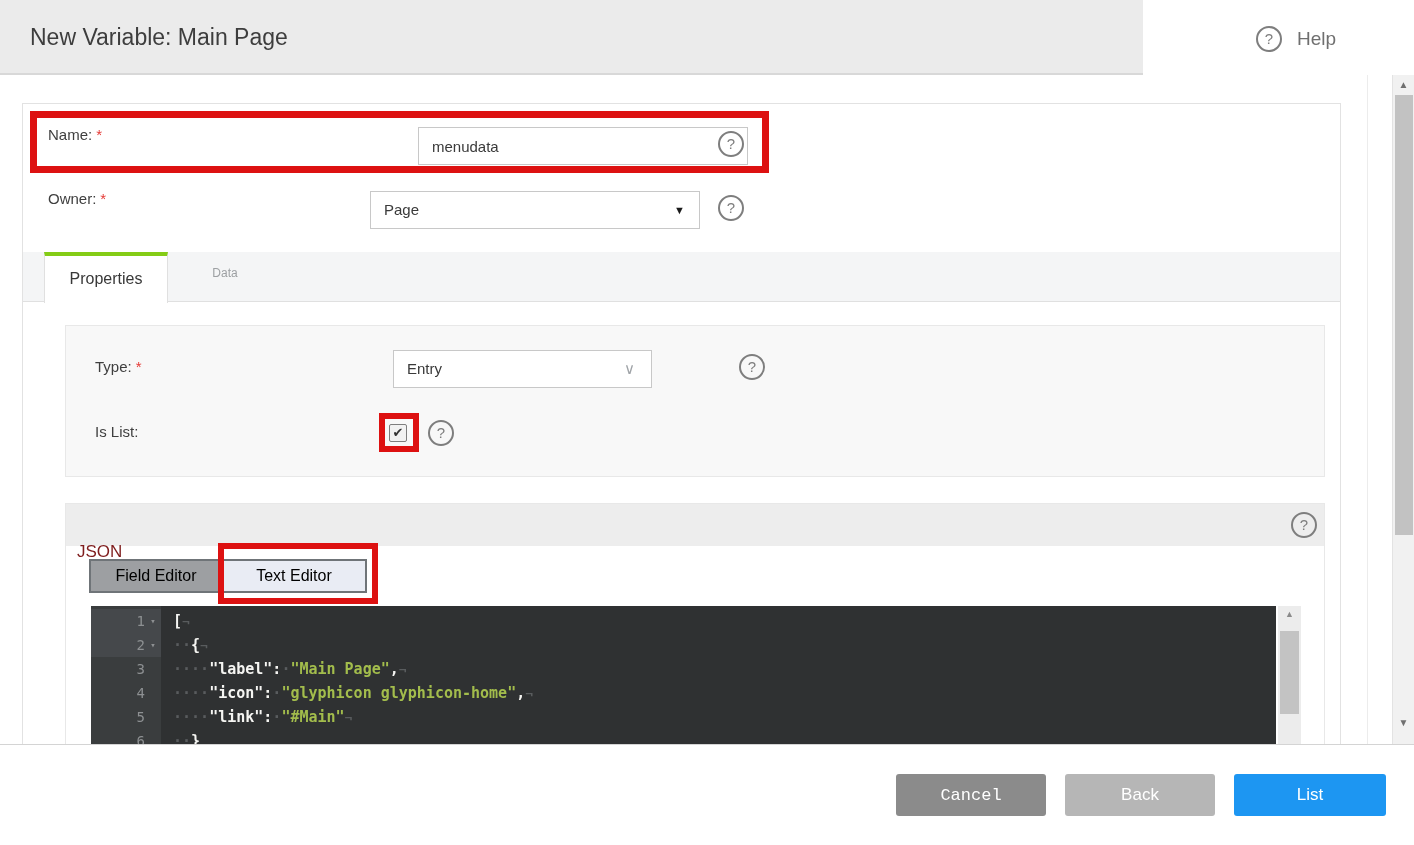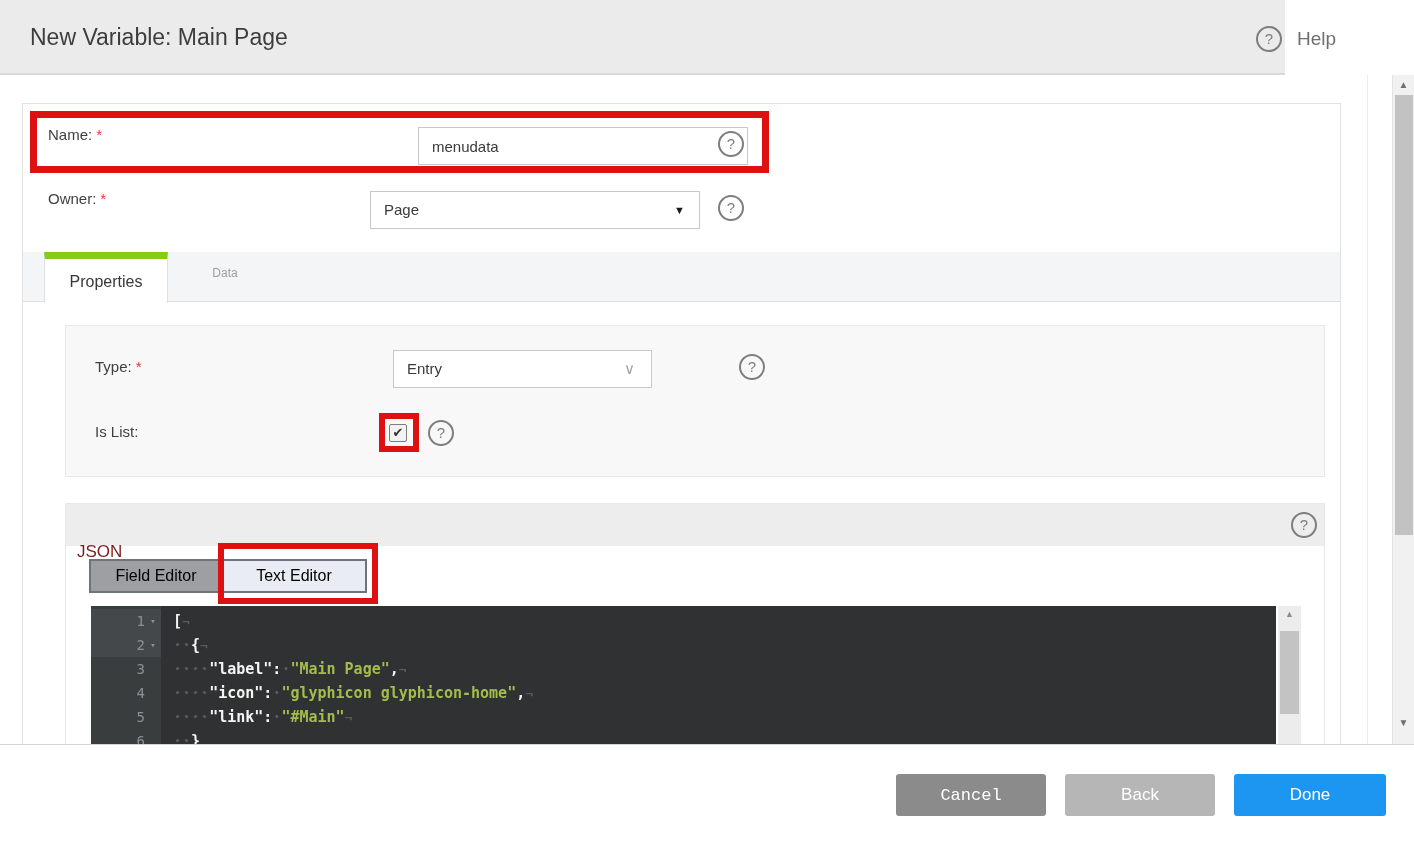--- a/index.html
+++ b/index.html
@@ -1,21 +1,21 @@
 <!DOCTYPE html>
 <html><head>
 <meta charset="utf-8">
 <style>
   * { margin:0; padding:0; box-sizing:border-box; }
   html,body { width:1414px; height:845px; background:#fff; font-family:"Liberation Sans", sans-serif; }
   .page { position:relative; width:1414px; height:845px; overflow:hidden; background:#fff; }
   .abs { position:absolute; }
 
   
-  .header { position:absolute; left:0; top:0; width:1285px; height:75px;
+  .header { position:absolute; left:0; top:0; width:1143px; height:75px;
             background:#ebebeb; border-bottom:2px solid #d8d8d8; }
   .title { position:absolute; left:30px; top:24px; font-size:23px; color:#3d3d3d; }
   .help-wrap { position:absolute; left:1256px; top:26px; width:130px; height:30px; cursor:pointer; }
   .qcircle { display:inline-block; width:26px; height:26px; border:2px solid #7e7e7e; border-radius:50%;
              color:#7e7e7e; font-size:15px; line-height:22px; text-align:center; }
   .help-label { position:absolute; left:41px; top:2px; font-size:19px; color:#6f6f6f; }
 
   
   .scroll-region { position:absolute; left:0; top:75px; width:1414px; height:670px;
                    overflow:hidden; background:#fff; border-bottom:1px solid #d4d4d4; }
@@ -31,21 +31,21 @@
                 padding-left:13px; outline:none; }
   .fake-select { position:absolute; left:370px; width:330px; height:38px; border:1px solid #c8c8c8;
                  background:#fff; font-size:15px; color:#3a3a3a; line-height:36px; padding-left:13px; cursor:pointer; }
   .sel-arrow { position:absolute; right:14px; top:0; font-size:11px; color:#1a1a1a; line-height:36px; }
   .dd-chevron { position:absolute; right:16px; top:0; font-size:15px; color:#a0a4a8; line-height:36px; }
 
   
   .tabstrip { position:absolute; left:23px; top:177px; width:1317px; height:50px;
               background:#f4f5f6; border-bottom:1px solid #e0e0e0; }
   .tab-active { position:absolute; left:44px; top:177px; width:124px; height:51px; background:#fff;
-                border-top:7px solid #84cc16; border-left:1px solid #e0e0e0; border-right:1px solid #e0e0e0;
+                border-top:4px solid #84cc16; border-left:1px solid #e0e0e0; border-right:1px solid #e0e0e0;
                 z-index:2; text-align:center; font-size:16px; color:#383838; line-height:45px; cursor:pointer; }
   .tab-inactive { position:absolute; left:185px; top:191px; width:80px; text-align:center;
                   font-size:12px; color:#9da0a3; cursor:pointer; }
 
   
   .inner-box { position:absolute; left:65px; top:250px; width:1260px; height:152px;
                background:#f8f8f8; border:1px solid #e8e8e8; }
   .checkbox { position:absolute; left:389px; top:349px; width:18px; height:18px; background:#f2f2f2;
               border:1px solid #7e7e7e; border-radius:2px; text-align:center; line-height:16px;
               font-size:13px; color:#333; cursor:pointer; }
@@ -233,16 +233,16 @@
     </div>
 
     <div class="redbox redbox-name"></div>
     <div class="redbox redbox-check"></div>
     <div class="redbox redbox-texteditor"></div>
   </div>
 
   <div class="footer">
     <button class="btn btn-cancel">Cancel</button>
     <button class="btn btn-back">Back</button>
-    <button class="btn btn-done">Done</button>
+    <button class="btn btn-done">List</button>
   </div>
 
 </div>
 
 </body></html>

